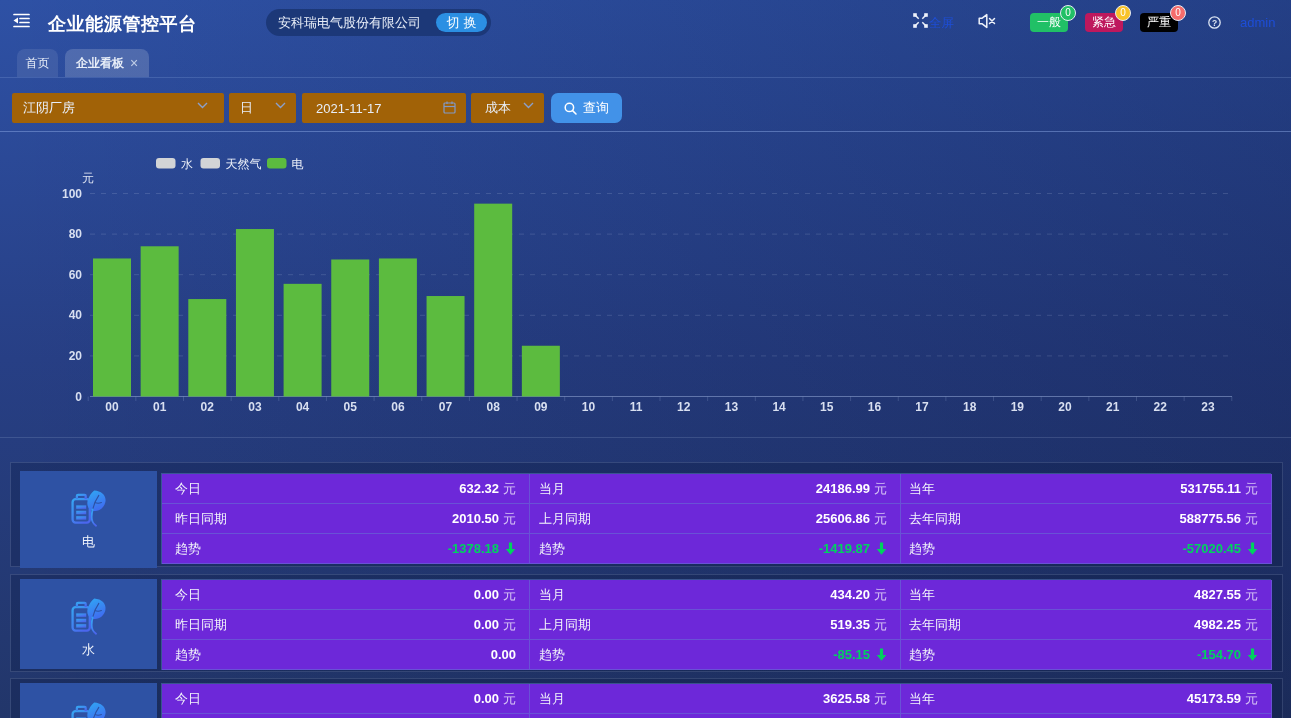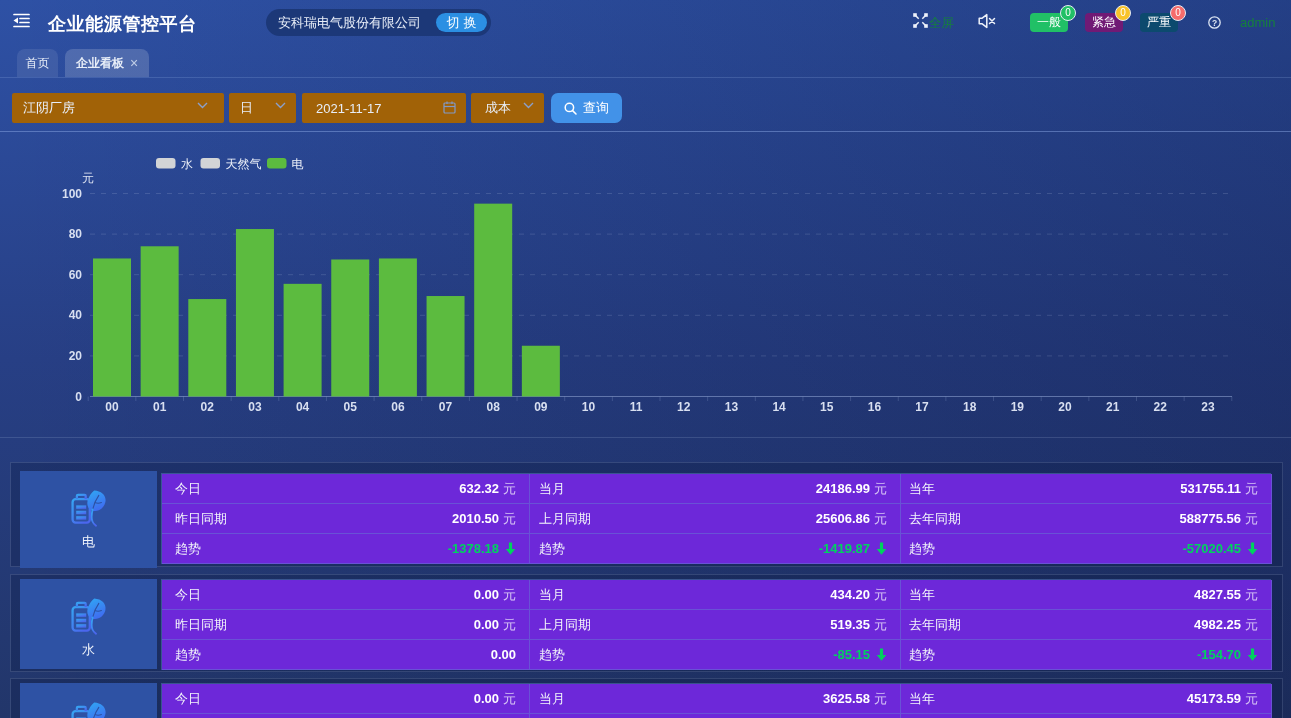--- a/index.html
+++ b/index.html
@@ -12,31 +12,31 @@
   }
   .abs { position:absolute; }
 
   
   #title { left:48px; top:12px; font-size:18px; font-weight:bold; letter-spacing:0.6px; }
   #pill { left:266px; top:9px; width:225px; height:27px; border-radius:14px;
           background:#1c3878; display:flex; align-items:center; }
   #pill .name { font-size:13px; color:#e8eef8; margin-left:12px; }
   #pill .sw { position:absolute; right:4px; top:4px; width:51px; height:19px; border-radius:10px;
               background:#2b8fe3; font-size:13px; color:#fff; text-align:center; line-height:19px; letter-spacing:4px; text-indent:4px;}
-  .htxt { font-size:12.5px; color:#15803d; }
+  .htxt { font-size:12.5px; color:#1d4ed8; }
   #admin { font-size:13px; }
   #fstxt { left:929px; top:15px; }
   #admin { left:1240px; top:15px; }
   .badge { top:13px; width:38px; height:19px; border-radius:4px; font-size:12px;
            text-align:center; line-height:19px; color:#fff; }
   .badge .sup { position:absolute; right:-8px; top:-8px; width:16px; height:16px; border-radius:50%;
                 border:1px solid #e6ecf5; font-size:10px; line-height:14px; text-align:center; }
   #b1 { left:1030px; background:#21c066; } #b1 .sup { background:#21c066; }
-  #b2 { left:1085px; background:#701a75; } #b2 .sup { background:#f8c32b; }
-  #b3 { left:1140px; background:#0c4a6e; } #b3 .sup { background:#f56c6c; }
+  #b2 { left:1085px; background:#be185d; } #b2 .sup { background:#f8c32b; }
+  #b3 { left:1140px; background:#000000; } #b3 .sup { background:#f56c6c; }
 
   
   .tab { top:49px; height:28px; border-radius:8px 8px 0 0; font-size:12px;
          display:flex; align-items:center; justify-content:center; color:#e8eef8; }
   #tab1 { left:17px; width:41px; background:rgba(255,255,255,0.09); }
   #tab2 { left:65px; width:84px; background:rgba(255,255,255,0.17); font-weight:bold; }
   #tab2 .x { font-weight:normal; margin-left:6px; color:rgba(230,238,250,0.75); font-size:14px; }
 
   
   .fld { top:93px; height:30px; background:#a16207;

